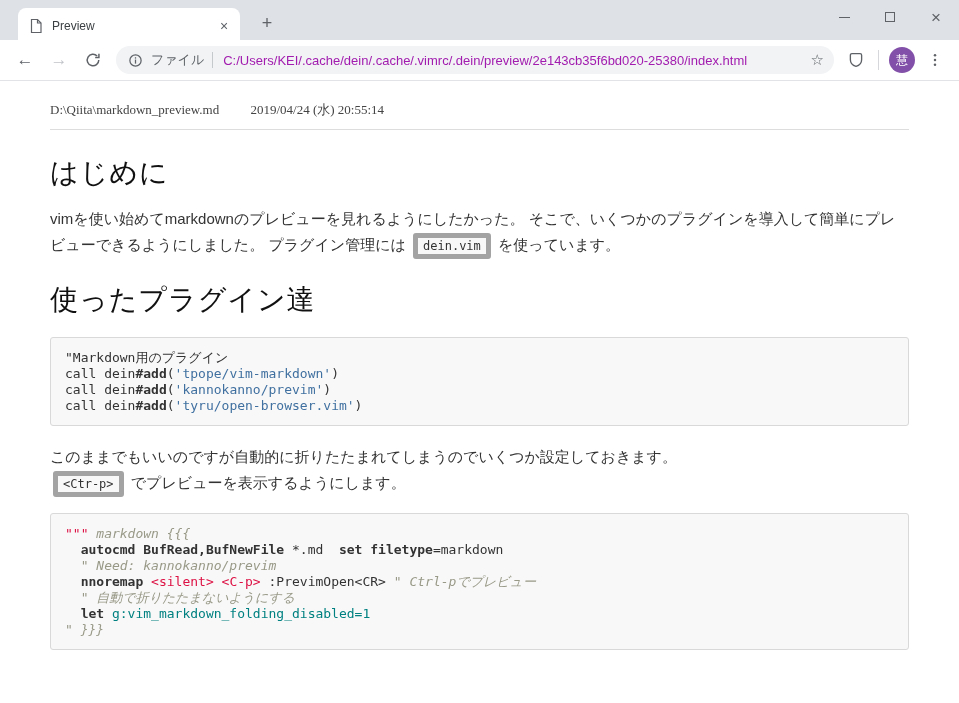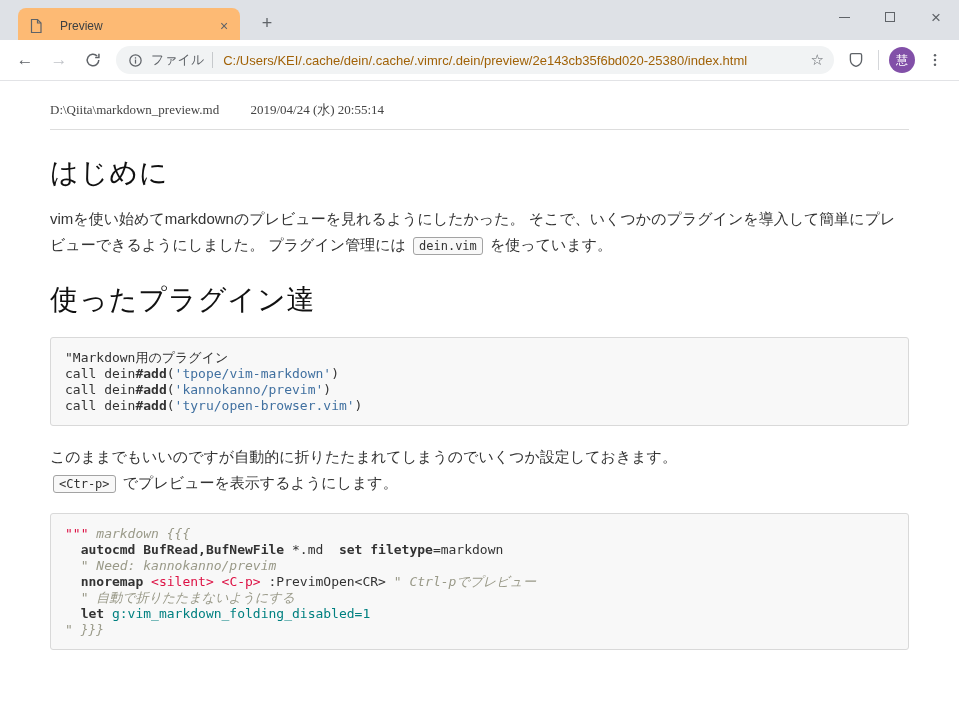--- a/index.html
+++ b/index.html
@@ -2,22 +2,22 @@
 <html><head>
 <meta charset="utf-8">
 <style>
   * { margin:0; padding:0; box-sizing:border-box; }
   html,body { background:#fff; }
   body { font-family:"Liberation Sans","DejaVu Sans",sans-serif; }
   .window { width:959px; height:703px; overflow:hidden; background:#fff; position:relative; }
 
   
   .tabstrip { height:40px; background:#dee1e6; position:relative; }
-  .tab { position:absolute; left:18px; top:8px; width:222px; height:32px; background:#fdba74;
-         border-radius:8px 8px 0 0; display:flex; align-items:center; padding:4px 8px 0 10px;gap:8px; }
+  .tab { position:absolute; left:18px; top:8px; width:222px; height:32px; background:#ffffff;
+         border-radius:8px 8px 0 0; display:flex; align-items:center; padding:4px 8px 0 10px; }
   .favicon { width:16px; height:16px; display:inline-flex; margin-right:8px; flex:none; }
   .tab-title { flex:1; font-size:12px; color:#3c4043; white-space:nowrap; overflow:hidden; }
   .tab-close { font-size:14px; color:#5f6368; width:16px; height:16px; line-height:16px;
                text-align:center; border-radius:50%; cursor:default; }
   .newtab { position:absolute; left:254px; top:10px; width:26px; height:26px; border:none;
             background:transparent; font-size:18px; color:#5f6368; line-height:26px; text-align:center; }
   .win-controls { position:absolute; right:0; top:0; display:flex; }
   .winbtn { width:46px; height:34px; display:flex; align-items:center; justify-content:center; color:#5f6368; }
   .glyph-min { width:11px; border-top:1.5px solid #5f6368; display:block; }
   .glyph-max { width:10px; height:10px; border:1.2px solid #5f6368; display:block; }
@@ -27,36 +27,36 @@
   .toolbar { height:41px; background:#fff; display:flex; align-items:center; padding:0 8px;
              border-bottom:1px solid #e2e3e6; }
   .navbtn { width:28px; height:28px; display:flex; align-items:center; justify-content:center;
             font-size:17px; color:#5f6368; margin:0 3px; flex:none; }
   .navbtn.disabled { color:#c0c3c8; }
   .urlbar { flex:1; height:28px; background:#f1f3f4; border-radius:14px; display:flex;
             align-items:center; padding:0 6px 0 12px; margin:0 6px; min-width:0;justify-content:center; }
   .info { display:inline-flex; margin-right:8px; flex:none; }
   .scheme { font-size:13px; color:#5f6368; margin-right:8px; white-space:nowrap; flex:none; }
   .vsep { width:1px; height:16px; background:#c6c9cc; margin-right:10px; flex:none; }
-  .address { flex:1; font-size:13px; color:#a16207; white-space:nowrap; overflow:hidden; min-width:0; }
+  .address { flex:1; font-size:13px; color:#a21caf; white-space:nowrap; overflow:hidden; min-width:0; }
   .star { font-size:15px; color:#5f6368; margin-left:6px; padding:0 4px; flex:none; }
   .toolbtn { width:28px; height:28px; display:flex; align-items:center; justify-content:center;
              margin:0 2px; flex:none; }
   .tsep { width:1px; height:20px; background:#d5d7da; margin:0 6px; flex:none; }
   .avatar { width:26px; height:26px; border-radius:50%; background:#8250a8; color:#fff; font-size:12px;
             display:flex; align-items:center; justify-content:center; margin:0 4px; flex:none; }
 
   
   .content { height:622px; padding:20px 50px 0; overflow:hidden; background:#fff; }
   .meta { font-size:13px; color:#444; padding-bottom:10px; border-bottom:1px solid #ddd;font-family:Liberation Serif, serif; }
   .meta .meta-time { margin-left:28px; }
   .content h1 { font-size:28px; color:#111; margin:24px 0 14px; font-weight:normal; letter-spacing:1px; }
   .para { font-size:15px; line-height:1.7; color:#333; margin:14px 0; }
   .inline-code { font-family:"DejaVu Sans Mono","Liberation Mono",monospace; font-size:12px;
-                 background:#f8f8f8; border:1px solid #a3a3a3; border-radius:3px; padding:1px 5px;
+                 background:#f8f8f8; border:5px solid #a3a3a3; border-radius:3px; padding:1px 5px;
                  margin:0 3px; color:#333; }
   .codeblock { background:#f8f8f8; border:1px solid #d9d9d9; border-radius:3px; padding:12px 14px;
                margin:18px 0; font-family:"DejaVu Sans Mono","Liberation Mono",monospace;
                font-size:13px; line-height:1.22; color:#333; }
   .code-line { white-space:pre; min-height:1.22em; }
   .tok-b   { font-weight:bold; }
   .tok-str { color:#4070a0; }
   .tok-cmt { color:#999988; font-style:italic; }
   .tok-red { color:#dd1144; }
   .tok-var { color:#008080; }

